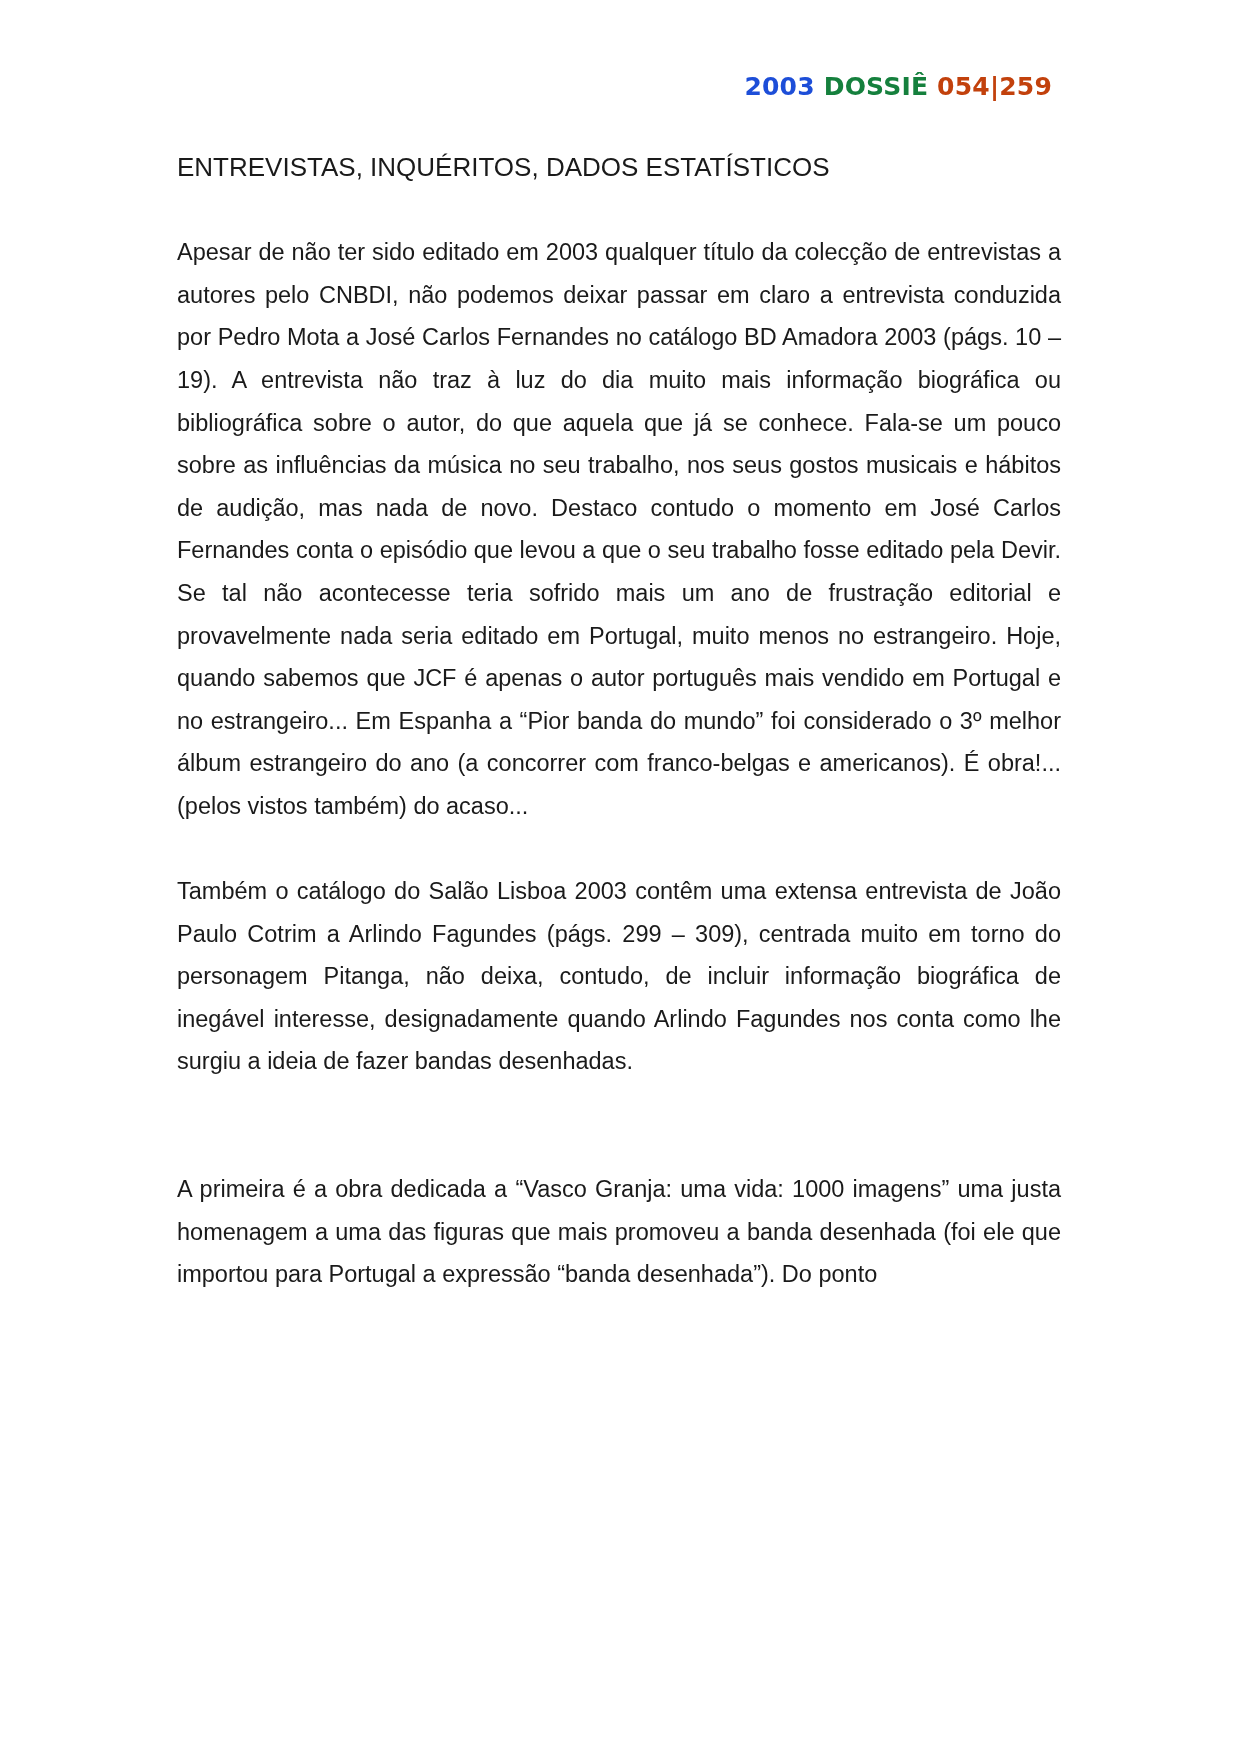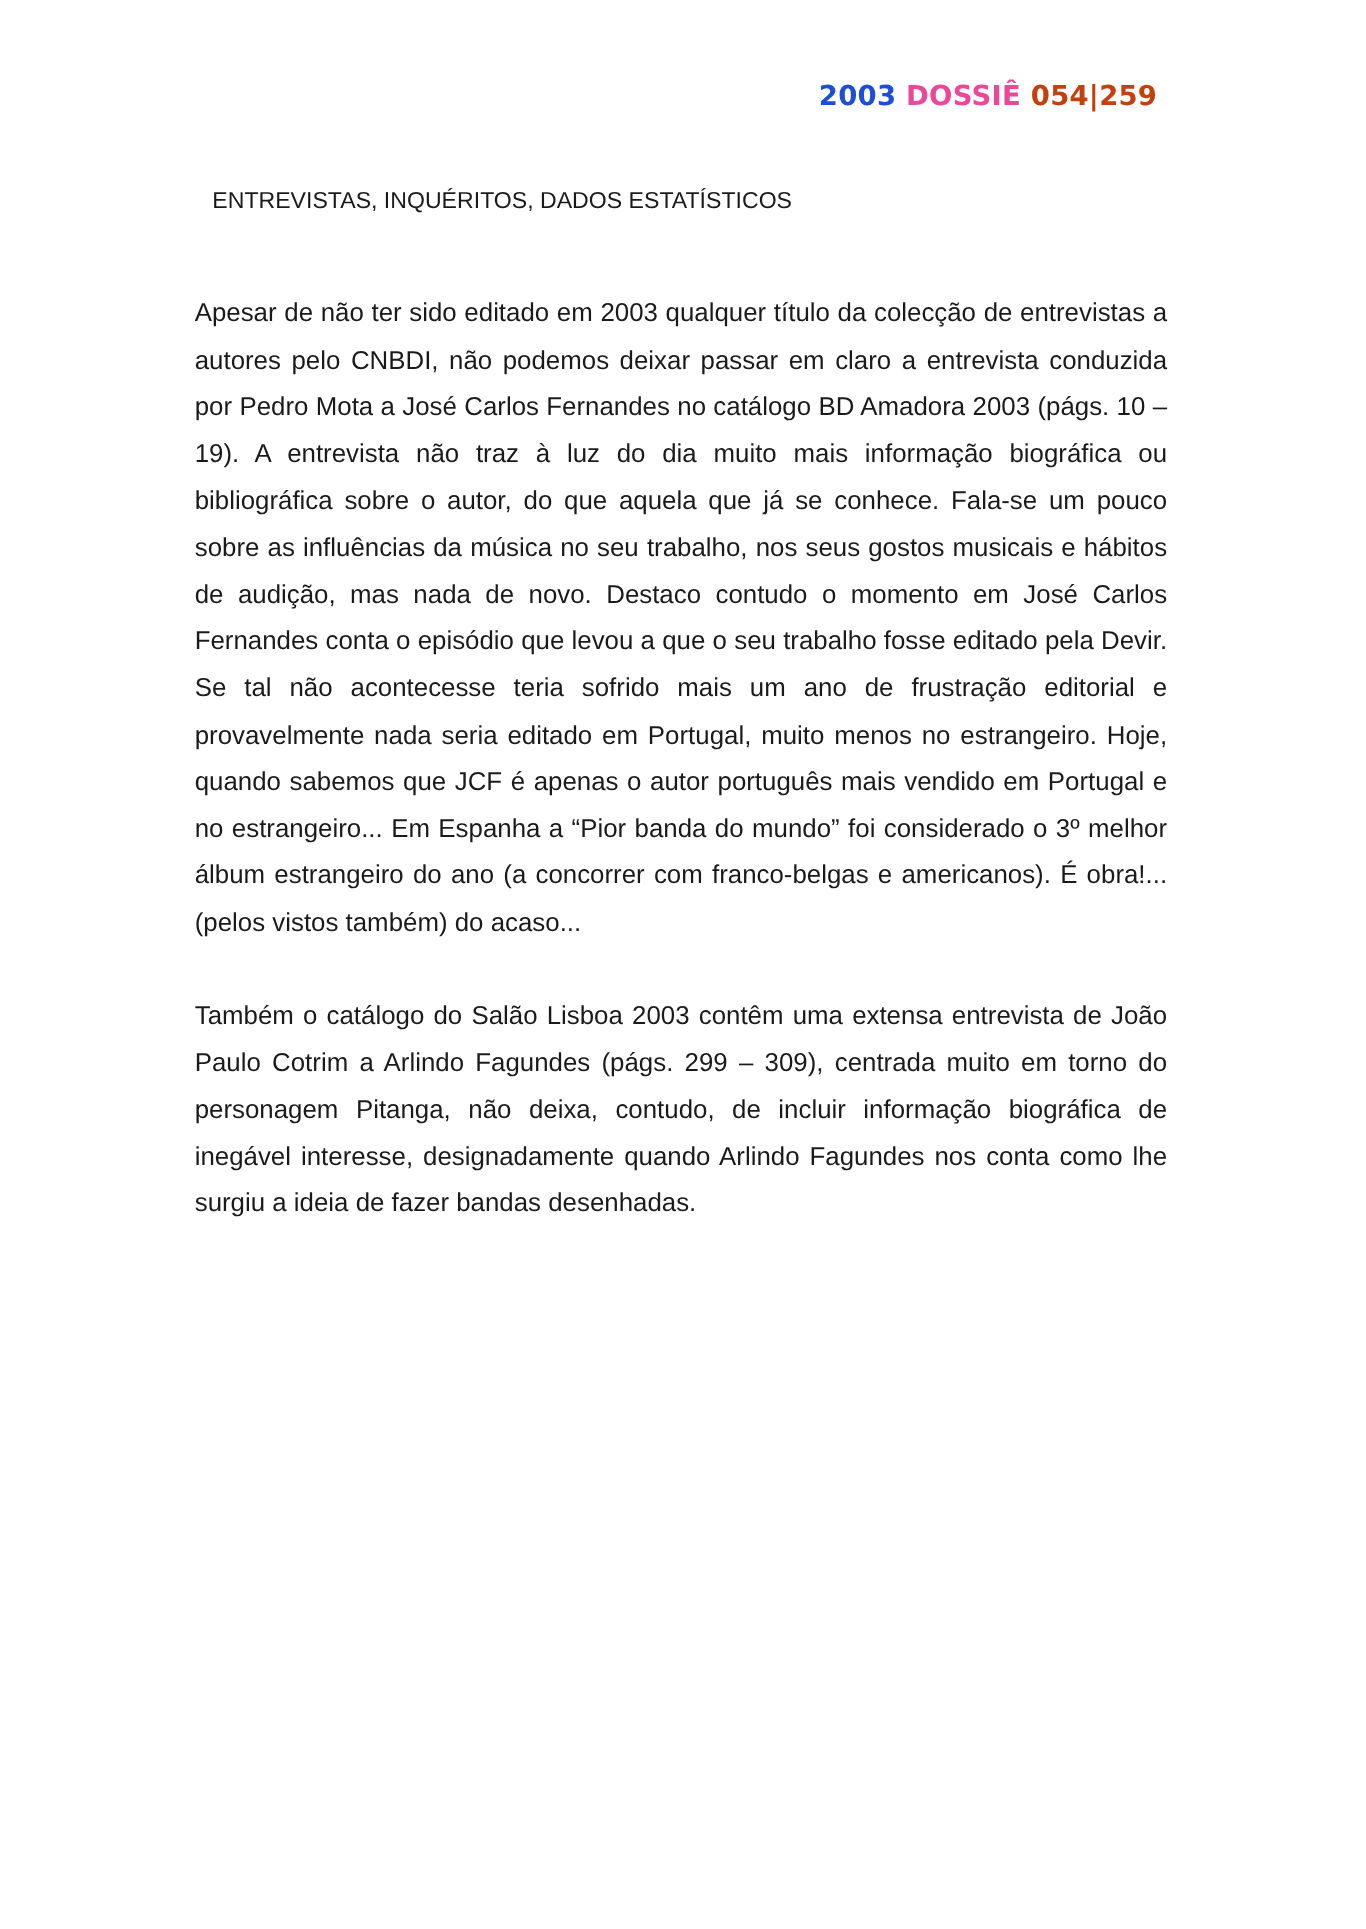--- a/index.html
+++ b/index.html
@@ -6,40 +6,41 @@
   body {
     width: 1242px; height: 1754px; position: relative; overflow: hidden;
     font-family: "Liberation Sans", sans-serif; color: #1a1a1a;
   }
   .header {
     position: absolute; top: 72px; right: 190px;
     font-family: "DejaVu Sans", sans-serif; font-weight: bold;
     font-size: 25px; letter-spacing: 0.2px; white-space: nowrap;
   }
   .header .year { color: #1d4ed8; }
-  .header .title { color: #ec4899; }
+  .header .title { color: #15803d; }
   .header .pages { color: #c2410c; }
   .content {
     position: absolute; left: 177px; top: 146px; width: 884px;
     font-size: 23.5px; line-height: 42.6px;
   }
-  .section-title { margin: 16px; font-weight: normal; font-size: 21px; line-height: 42.6px; }
+  .section-title { margin: 0; font-weight: normal; font-size: 26px; line-height: 42.6px; }
   .para { margin: 0; text-align: justify; }
   .gap { height: 42.6px; }
 </style>
 </head>
 <body>
 
 <div class="header">
   <span class="year">2003</span>
   <span class="title">DOSSIÊ</span>
   <span class="pages">054|259</span>
 </div>
 
 <div class="content">
   <h2 class="section-title">ENTREVISTAS, INQUÉRITOS, DADOS ESTATÍSTICOS</h2>
   <div class="gap"></div>
   <p class="para">Apesar de não ter sido editado em 2003 qualquer título da colecção de entrevistas a autores pelo CNBDI, não podemos deixar passar em claro a entrevista conduzida por Pedro Mota a José Carlos Fernandes no catálogo BD Amadora 2003 (págs. 10 – 19). A entrevista não traz à luz do dia muito mais informação biográfica ou bibliográfica sobre o autor, do que aquela que já se conhece. Fala-se um pouco sobre as influências da música no seu trabalho, nos seus gostos musicais e hábitos de audição, mas nada de novo. Destaco contudo o momento em José Carlos Fernandes conta o episódio que levou a que o seu trabalho fosse editado pela Devir. Se tal não acontecesse teria sofrido mais um ano de frustração editorial e provavelmente nada seria editado em Portugal, muito menos no estrangeiro. Hoje, quando sabemos que JCF é apenas o autor português mais vendido em Portugal e no estrangeiro... Em Espanha a “Pior banda do mundo” foi considerado o 3º melhor álbum estrangeiro do ano (a concorrer com franco-belgas e americanos). É obra!... (pelos vistos também) do acaso...</p>
   <div class="gap"></div>
   <p class="para">Também o catálogo do Salão Lisboa 2003 contêm uma extensa entrevista de João Paulo Cotrim a Arlindo Fagundes (págs. 299 – 309), centrada muito em torno do personagem Pitanga, não deixa, contudo, de incluir informação biográfica de inegável interesse, designadamente quando Arlindo Fagundes nos conta como lhe surgiu a ideia de fazer bandas desenhadas.</p>
   <div class="gap"></div>
   <div class="gap"></div>
+  <p class="para">A primeira é a obra dedicada a “Vasco Granja: uma vida: 1000 imagens” uma justa homenagem a uma das figuras que mais promoveu a banda desenhada (foi ele que importou para Portugal a expressão “banda desenhada”). Do ponto</p>
 </div>
 
 </body></html>

